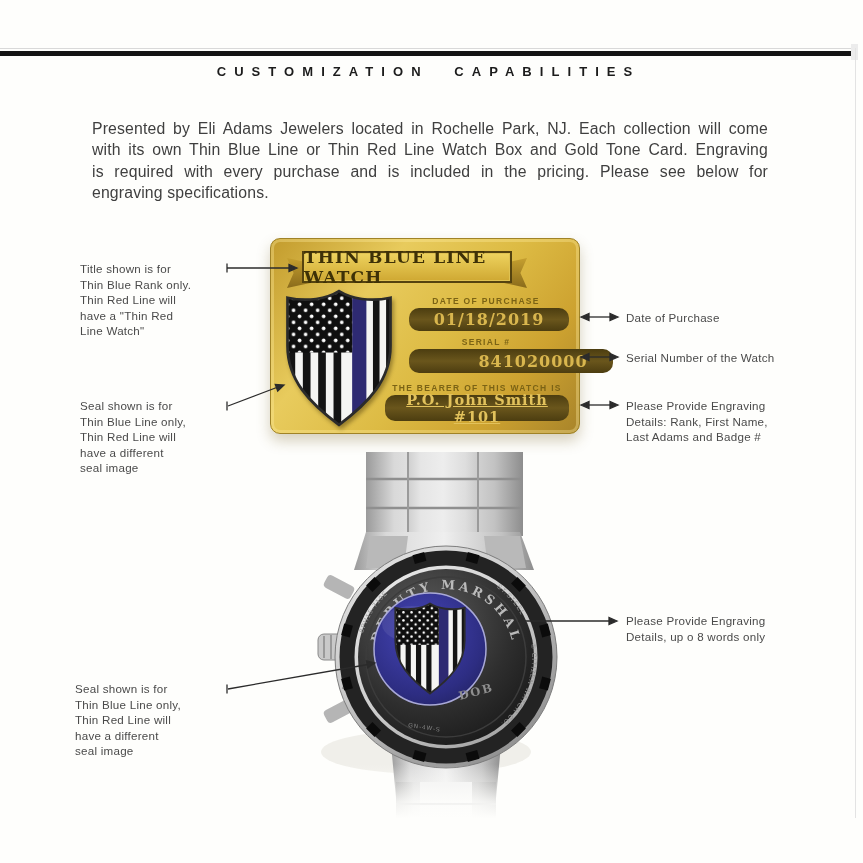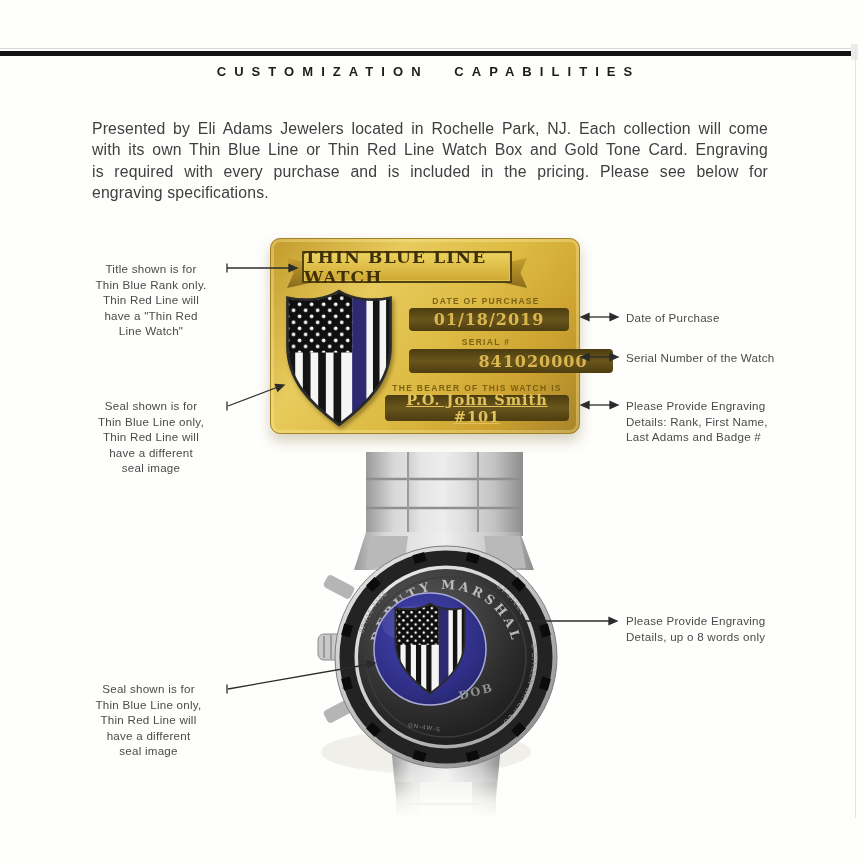--- a/index.html
+++ b/index.html
@@ -29,30 +29,30 @@
   #band{position:absolute;left:0;top:0;right:0;bottom:0;border:2px solid #55430f;
         background:linear-gradient(180deg,#eed35f,#cfa832);
         display:flex;align-items:center;justify-content:center;
         font-family:"DejaVu Serif",serif;font-weight:bold;font-size:17px;letter-spacing:1.2px;color:#3e3107;
         box-shadow:inset 0 0 0 1px #dfc252;}
   #card-badge{position:absolute;left:13px;top:50px;filter:drop-shadow(2px 3px 2px rgba(60,45,5,.45));}
   .card-label{position:absolute;left:120px;width:190px;text-align:center;font-size:8.5px;font-weight:bold;
               letter-spacing:1.3px;color:#7b6315;}
   .gold-bar{position:absolute;background:linear-gradient(180deg,#4c3d10,#6a561c 50%,#4c3d10);
             color:#d9b64e;font-family:"DejaVu Serif",serif;font-weight:bold;text-align:center;
-            letter-spacing:1px;border-radius:4px;display:flex;align-items:center;justify-content:center;}
+            letter-spacing:1px;border-radius:10px;display:flex;align-items:center;justify-content:center;}
   #bar-date{left:138px;top:69px;width:160px;height:23px;font-size:16px;}
   #bar-serial{left:138px;top:110px;width:160px;height:24px;font-size:16px;padding-left:44px;}
   #bar-bearer{left:114px;top:156px;width:184px;height:26px;font-size:14.5px;color:#e2c25c;text-decoration:underline;}
   #lbl-date{top:57px;}
   #lbl-serial{top:98px;}
   #lbl-bearer{left:104px;width:204px;top:144px;}
   
   .note{font-size:11.6px;line-height:15.6px;color:#4a4a4a;letter-spacing:.25px;}
-  .note-r{text-align:center;}
+  .note-r{text-align:left;}
   #note-card-title{left:80px;top:261px;width:142px;}
   #note-card-seal{left:80px;top:398px;width:142px;}
   #note-date{left:626px;top:310px;width:160px;}
   #note-serial{left:626px;top:350px;width:170px;}
   #note-bearer{left:626px;top:398px;width:160px;}
   #note-watch-engrave{left:626px;top:613px;width:170px;}
   #note-watch-seal{left:75px;top:681px;width:147px;}
   #arrows{left:0;top:0;width:863px;height:863px;pointer-events:none;z-index:6;}
   #watch{left:308px;top:452px;}
 </style>

